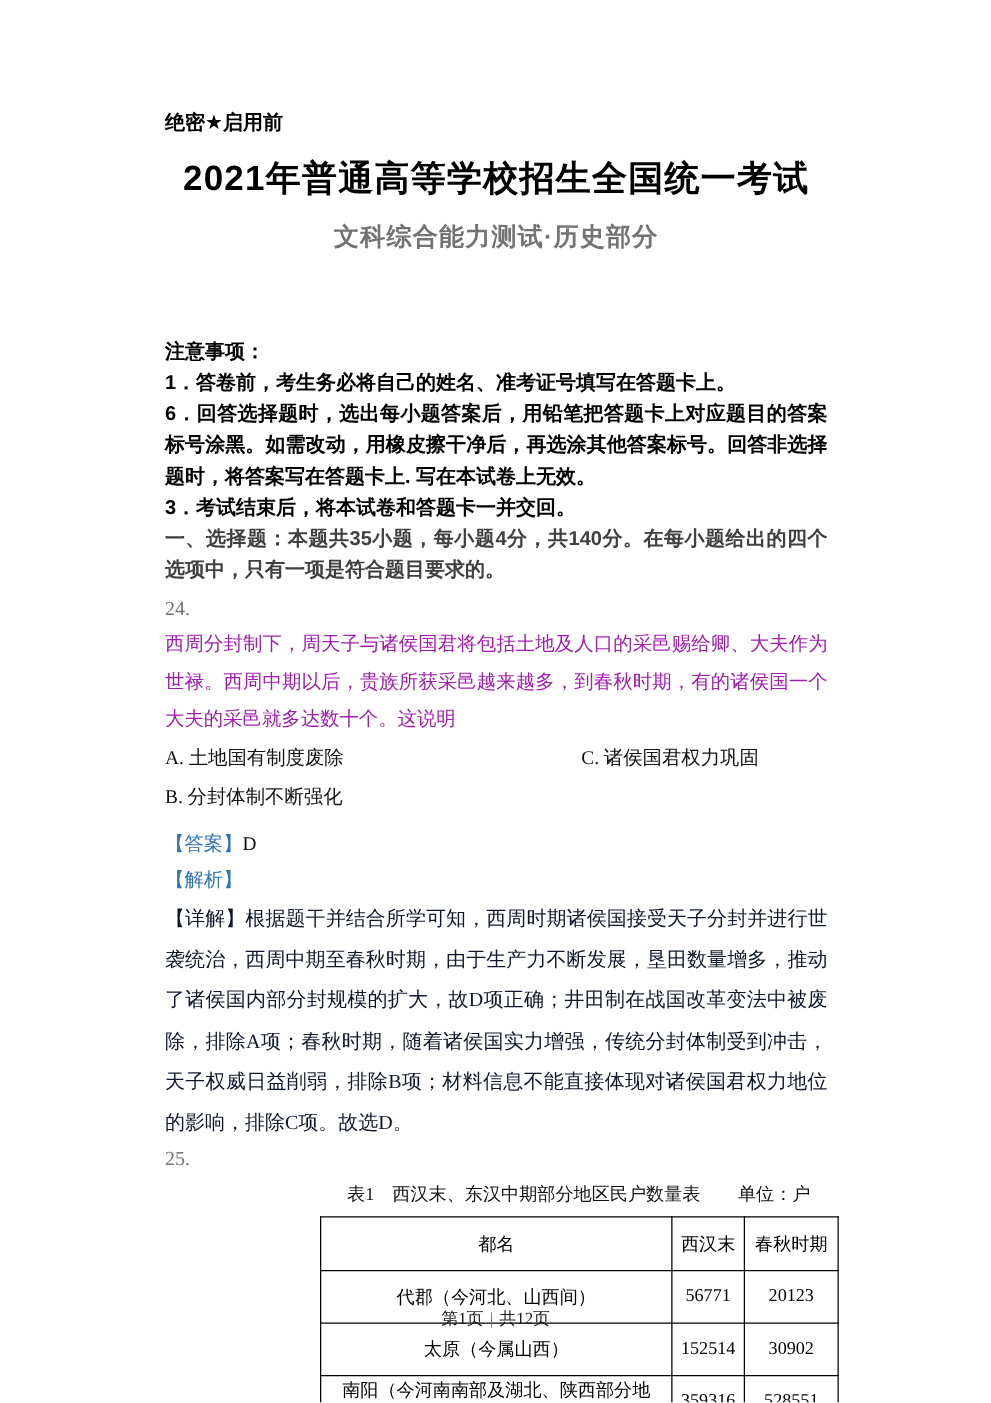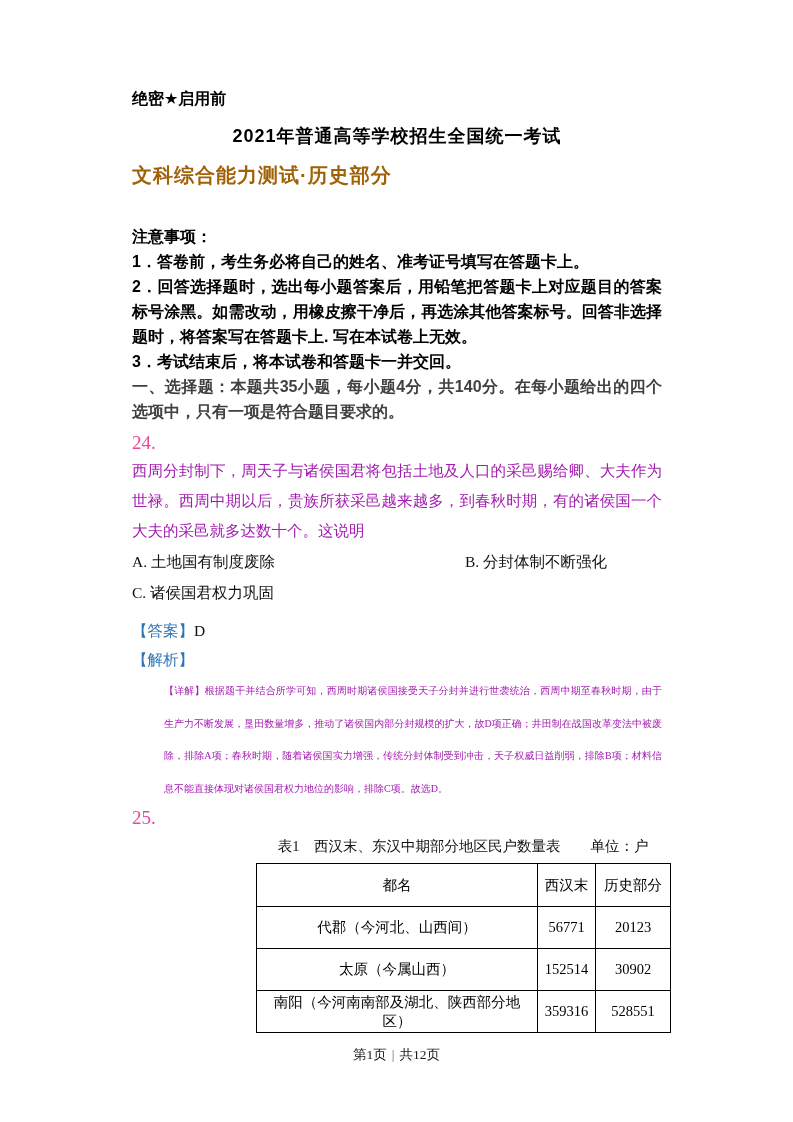--- a/index.html
+++ b/index.html
@@ -18,57 +18,57 @@
   .classification {
     font-family: "Liberation Sans", "DejaVu Sans", sans-serif;
     font-weight: bold;
     font-size: 16px;
     line-height: 17px;
     color: #000;
   }
   .title {
     font-family: "Liberation Sans", "DejaVu Sans", sans-serif;
     font-weight: bold;
-    font-size: 18px;
+    font-size: 28px;
     text-align: center;
     margin-top: 17px;
     letter-spacing: 1px;
     color: #000;
   }
   .subtitle {
     font-family: "Liberation Sans", "DejaVu Sans", sans-serif;
     font-weight: bold;
     font-size: 20px;
-    text-align: left;
+    text-align: center;
     margin-top: 14px;
     letter-spacing: 1px;
-    color: #a16207;
+    color: #737373;
   }
   .notice {
-    margin-top: 35px;
+    margin-top: 66px;
     font-family: "Liberation Sans", "DejaVu Sans", sans-serif;
     font-weight: bold;
     font-size: 16px;
     line-height: 25px;
     text-align: justify;
     color: #000;
   }
   .section-heading {
     font-family: "Liberation Sans", "DejaVu Sans", sans-serif;
     font-weight: bold;
     font-size: 16px;
     line-height: 25px;
     text-align: justify;
     color: #404040;
   }
   .q-number {
-    font-size: 19px;
+    font-size: 16px;
     line-height: 18px;
     margin-top: 10px;
-    color: #ec4899;
+    color: #737373;
   }
   .stem {
     margin-top: 4px;
     font-size: 15.5px;
     line-height: 30px;
     text-align: justify;
     color: #a21caf;
   }
   .options {
     display: grid;
@@ -83,25 +83,24 @@
     line-height: 20px;
   }
   .analysis-line {
     margin-top: 9px;
     font-size: 15.5px;
     line-height: 20px;
   }
   .blue { color: #2e74b5; }
   .detail {
     margin-top: 5px;
-    font-size: 10px;
+    font-size: 16px;
     line-height: 32.5px;
     text-align: justify;
-    color: #a21caf;
-    margin-left: 32px;
+    color: #0f172a;
   }
   .q-number-25 { margin-top: 4px; }
   .table-caption {
     margin-top: 10px;
     width: 414px;
     margin-left: 124px;
     text-align: center;
     font-size: 14.5px;
     line-height: 19px;
     color: #111;
@@ -146,34 +145,34 @@
 <div class="page">
 
   <div class="classification">绝密★启用前</div>
 
   <div class="title">2021年普通高等学校招生全国统一考试</div>
   <div class="subtitle">文科综合能力测试·历史部分</div>
 
   <div class="notice">
     <div class="notice-heading">注意事项：</div>
     <div class="notice-item">1．答卷前，考生务必将自己的姓名、准考证号填写在答题卡上。</div>
-    <div class="notice-item">2．回答选择题时，选出每小题答案后，用铅笔把答题卡上对应题目的答案标号涂黑。如需改动，用橡皮擦干净后，再选涂其他答案标号。回答非选择题时，将答案写在答题卡上. 写在本试卷上无效。</div>
+    <div class="notice-item">6．回答选择题时，选出每小题答案后，用铅笔把答题卡上对应题目的答案标号涂黑。如需改动，用橡皮擦干净后，再选涂其他答案标号。回答非选择题时，将答案写在答题卡上. 写在本试卷上无效。</div>
     <div class="notice-item">3．考试结束后，将本试卷和答题卡一并交回。</div>
   </div>
 
   <div class="section-heading">一、选择题：本题共35小题，每小题4分，共140分。在每小题给出的四个选项中，只有一项是符合题目要求的。</div>
 
   <div class="q-number">24.</div>
 
   <p class="stem">西周分封制下，周天子与诸侯国君将包括土地及人口的采邑赐给卿、大夫作为世禄。西周中期以后，贵族所获采邑越来越多，到春秋时期，有的诸侯国一个大夫的采邑就多达数十个。这说明</p>
 
   <div class="options">
     <div class="option">A. 土地国有制度废除</div>
+    <div class="option">C. 诸侯国君权力巩固</div>
     <div class="option">B. 分封体制不断强化</div>
-    <div class="option">C. 诸侯国君权力巩固</div>
   </div>
 
   <div class="answer-line">
     <span class="blue">【答案】</span><span>D</span>
   </div>
 
   <div class="analysis-line">
     <span class="blue">【解析】</span>
   </div>
 
@@ -185,21 +184,21 @@
 
   <div class="table-caption">
     <span>表1　西汉末、东汉中期部分地区民户数量表</span><span class="caption-unit">单位：户</span>
   </div>
 
   <table class="data-table">
     <thead>
       <tr>
         <th class="col-name">都名</th>
         <th class="col-west">西汉末</th>
-        <th class="col-east">历史部分</th>
+        <th class="col-east">春秋时期</th>
       </tr>
     </thead>
     <tbody>
       <tr>
         <td>代郡（今河北、山西间）</td>
         <td>56771</td>
         <td>20123</td>
       </tr>
       <tr>
         <td>太原（今属山西）</td>

